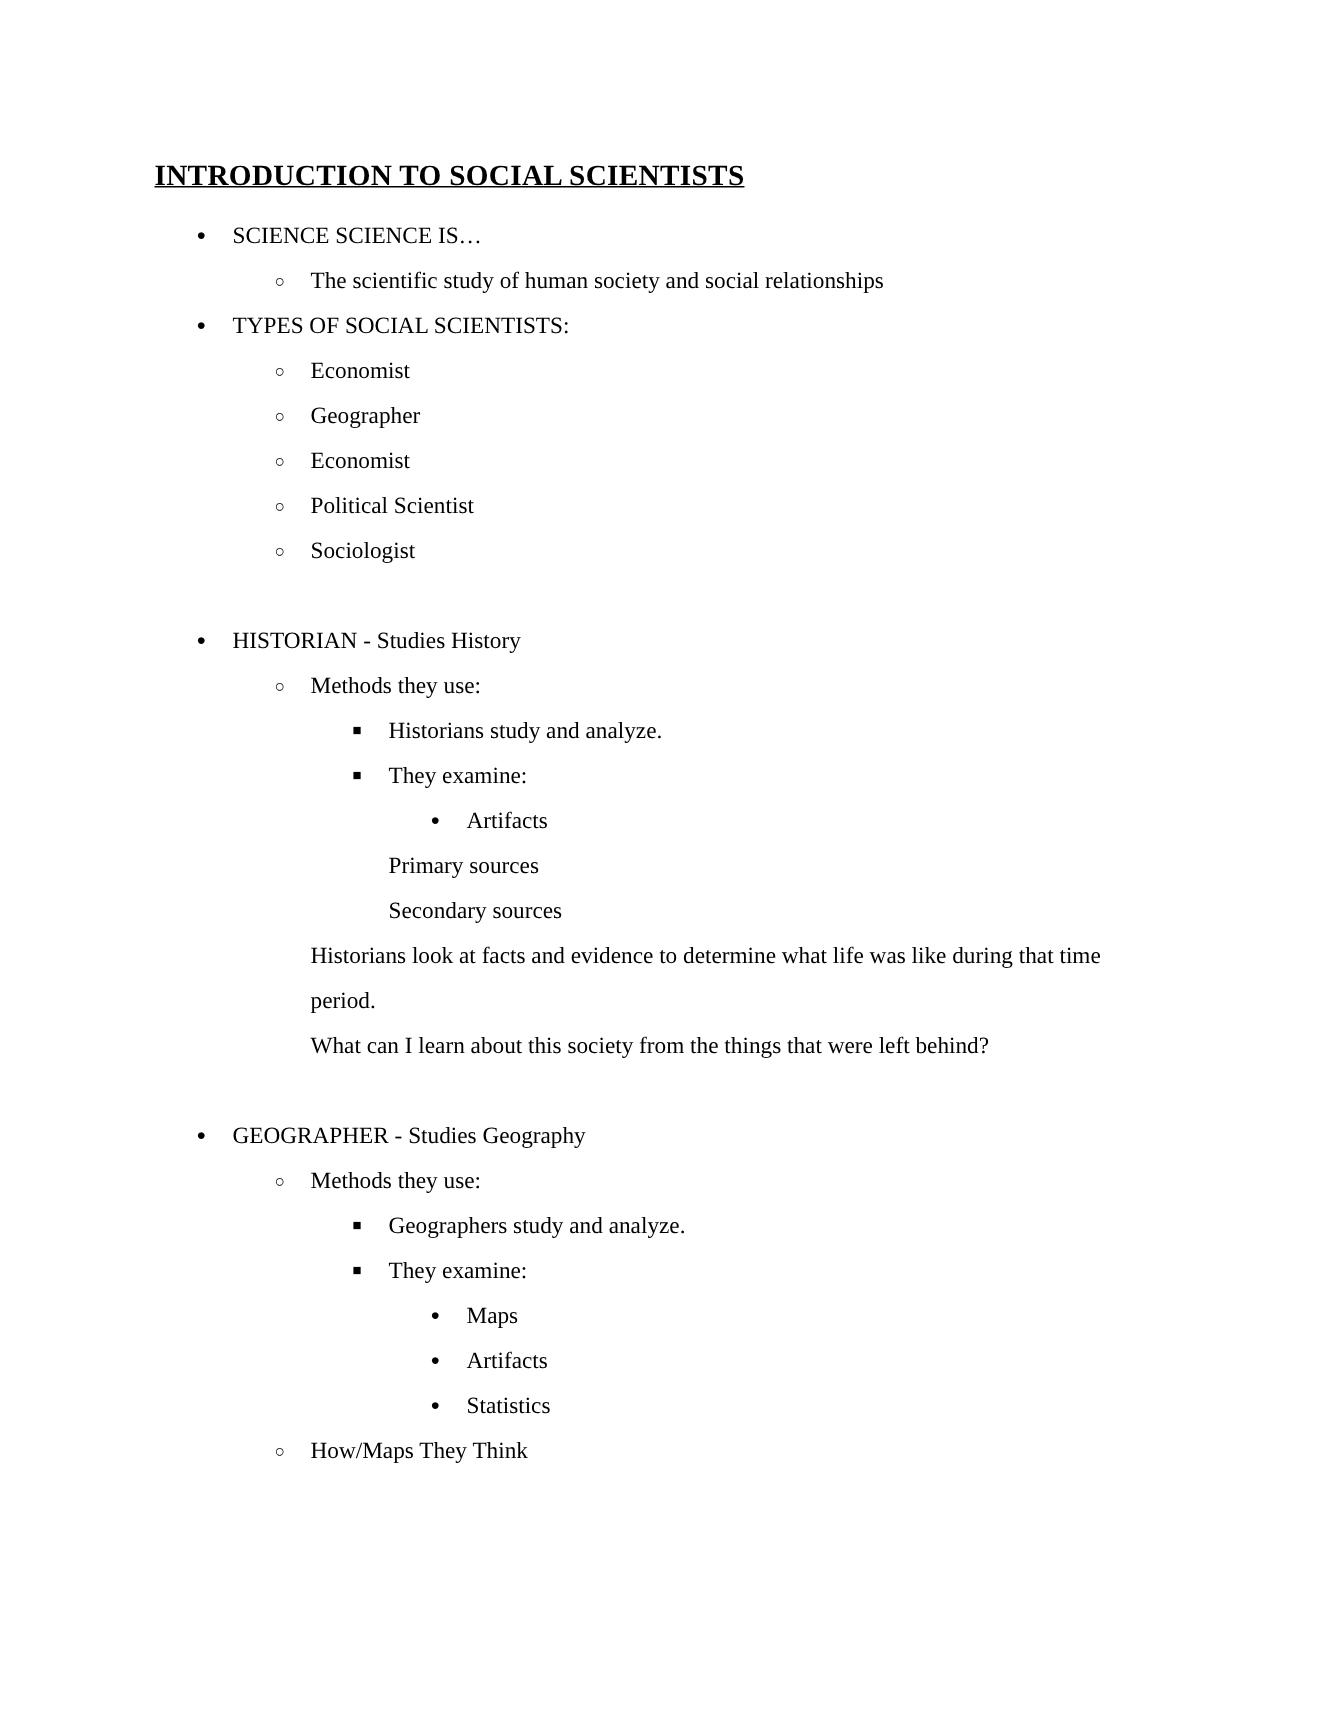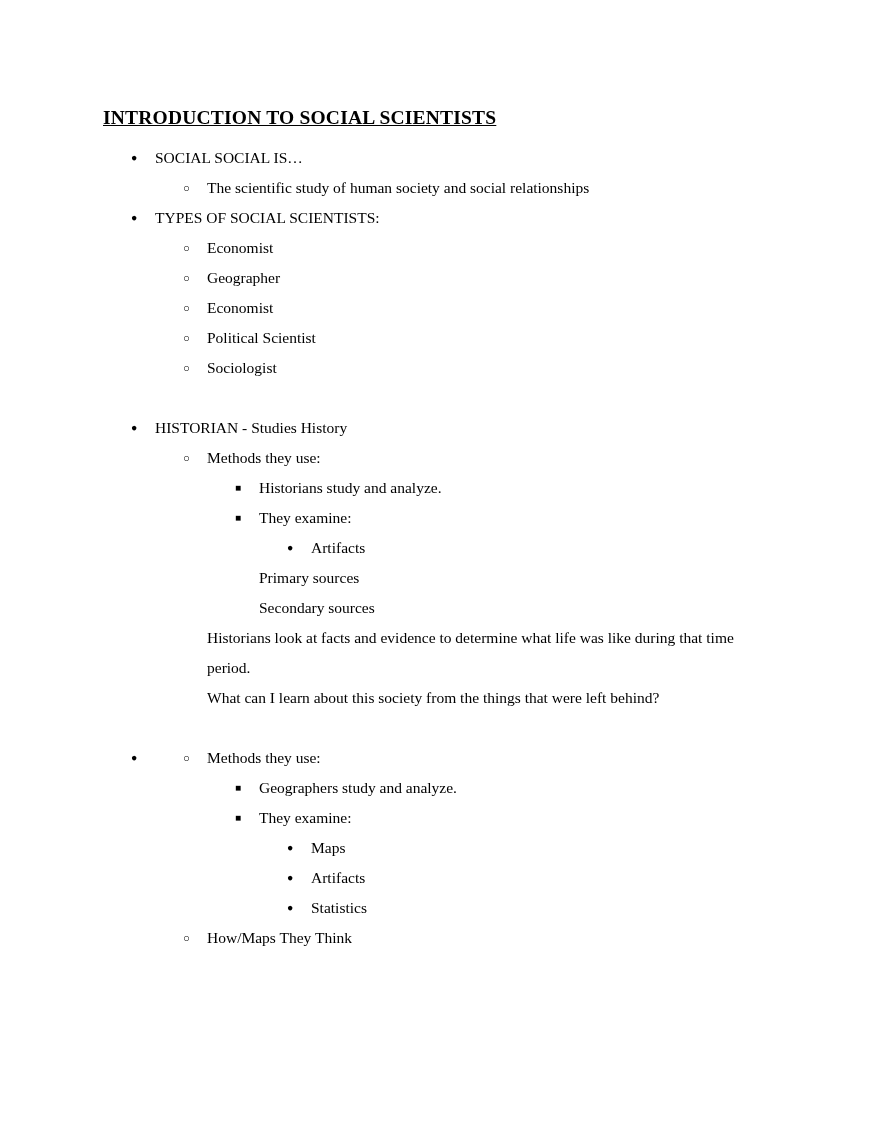--- a/index.html
+++ b/index.html
@@ -54,21 +54,21 @@
 </style>
 </head>
 <body>
 
 <div class="page">
   <div class="doc">
     <h1 class="title">INTRODUCTION TO SOCIAL SCIENTISTS</h1>
     <div id="outline">
         <div class="line indent-1">
     <span class="marker disc">●</span>
-    <span class="text">SOCIAL SOCIAL IS…</span>
+    <span class="text">SCIENCE SCIENCE IS…</span>
   </div>
         <div class="line indent-2">
     <span class="marker circle">○</span>
     <span class="text">The scientific study of human society and social relationships</span>
   </div>
         <div class="line indent-1">
     <span class="marker disc">●</span>
     <span class="text">TYPES OF SOCIAL SCIENTISTS:</span>
   </div>
         <div class="line indent-2">
@@ -124,20 +124,21 @@
     
     <span class="text">Historians look at facts and evidence to determine what life was like during that time period.</span>
   </div>
         <div class="line indent-2">
     
     <span class="text">What can I learn about this society from the things that were left behind?</span>
   </div>
         <div class="spacer"></div>
         <div class="line indent-1 bold">
     <span class="marker disc">●</span>
+    <span class="text">GEOGRAPHER - Studies Geography</span>
   </div>
         <div class="line indent-2">
     <span class="marker circle">○</span>
     <span class="text">Methods they use:</span>
   </div>
         <div class="line indent-3">
     <span class="marker square">■</span>
     <span class="text">Geographers study and analyze.</span>
   </div>
         <div class="line indent-3">

